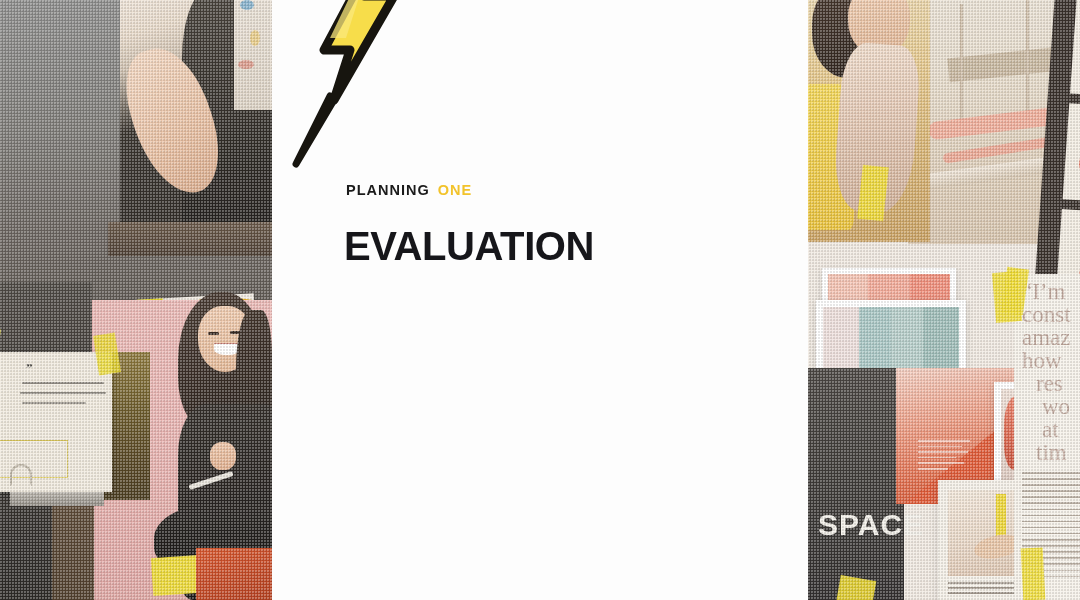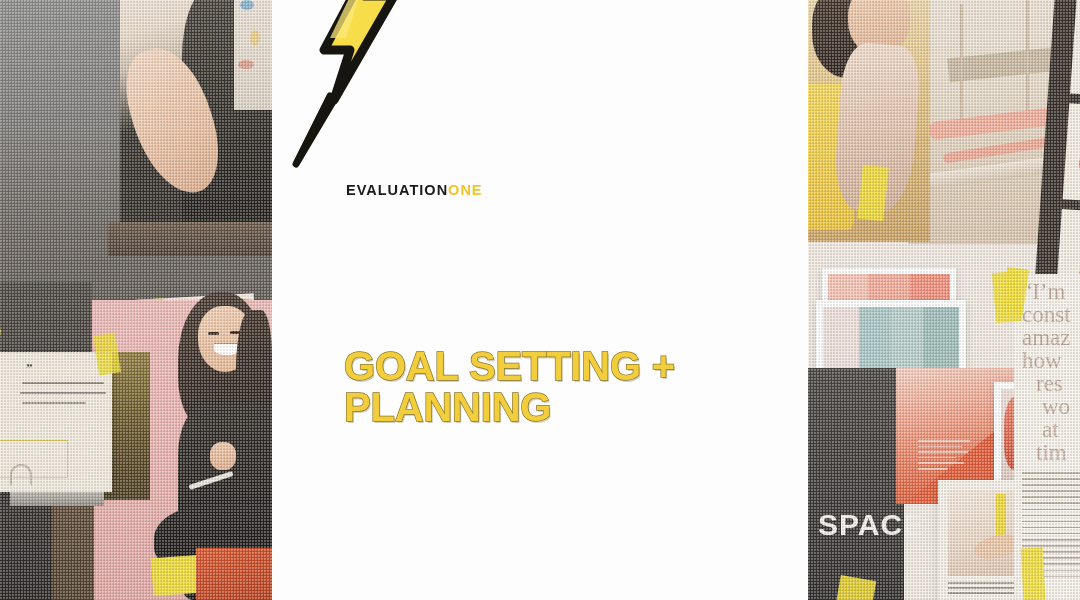--- a/index.html
+++ b/index.html
@@ -497,21 +497,21 @@
     width:122px; height:200px;
   }
 
   #eyebrow {
     position:absolute; left:74px; top:182px;
     font-size:14.5px; font-weight:700;
     letter-spacing:1.0px;
     white-space:nowrap;
   }
   #eyebrow .w { color:#1b1b1b; }
-  #eyebrow .o { color:#f2c32b; margin-left:0; }
+  #eyebrow .o { color:#f2c32b; margin-left:8px; }
 
   #headline {
     position:absolute; left:72px; top:228px;
     width:430px;
     font-size:40px; line-height:37px;
     font-weight:700; letter-spacing:-0.4px;
     color:#16161a;
     text-transform:uppercase;
   }
   #headline .ln { display:block; white-space:nowrap; }
@@ -762,25 +762,22 @@
 
   <div id="center">
 
     <svg id="bolt" viewBox="0 0 122 200">
       <path d="M96 -34 L34 82 H60 L44 132 L104 28 H74 Z" fill="#F7DD4A" stroke="#17150F" stroke-width="9" stroke-linejoin="round" stroke-linecap="round"></path>
       <path d="M44 132 L6 196 L40 128 Z" fill="#17150F" stroke="#17150F" stroke-width="7" stroke-linejoin="round"></path>
       <path d="M88 -30 L40 70 L56 70 Z" fill="#FBE87C" opacity="0.75"></path>
     </svg>
 
     <div id="eyebrow">
-      <span class="w">EVALUATION</span><span class="o">ONE</span>
+      <span class="w">PLANNING</span><span class="o">ONE</span>
     </div>
 
     <h1 id="headline">
+      <span class="ln">EVALUATION</span>
     </h1>
 
-    <h2 id="subhead">
-      <span class="ln">GOAL SETTING +</span>
-      <span class="ln">PLANNING</span>
-    </h2>
 
   </div>
 </div>
 
 </body></html>

